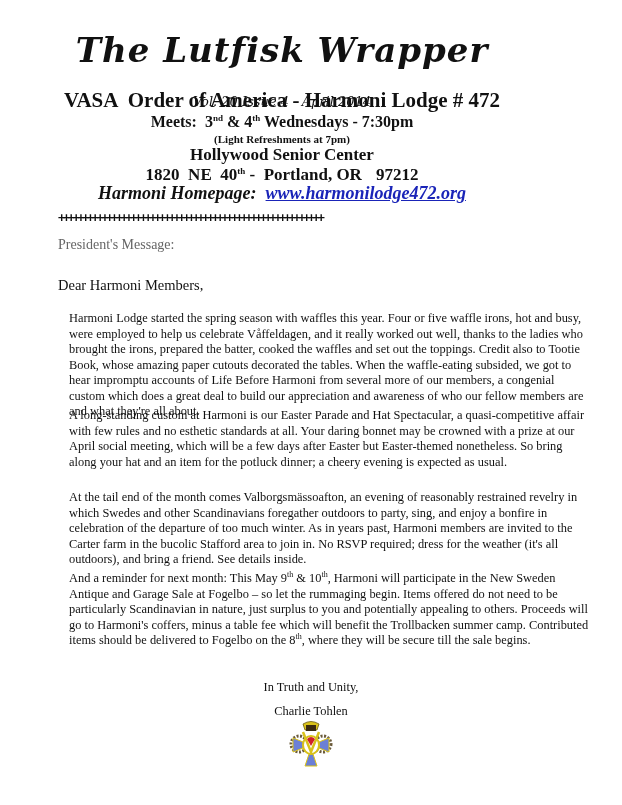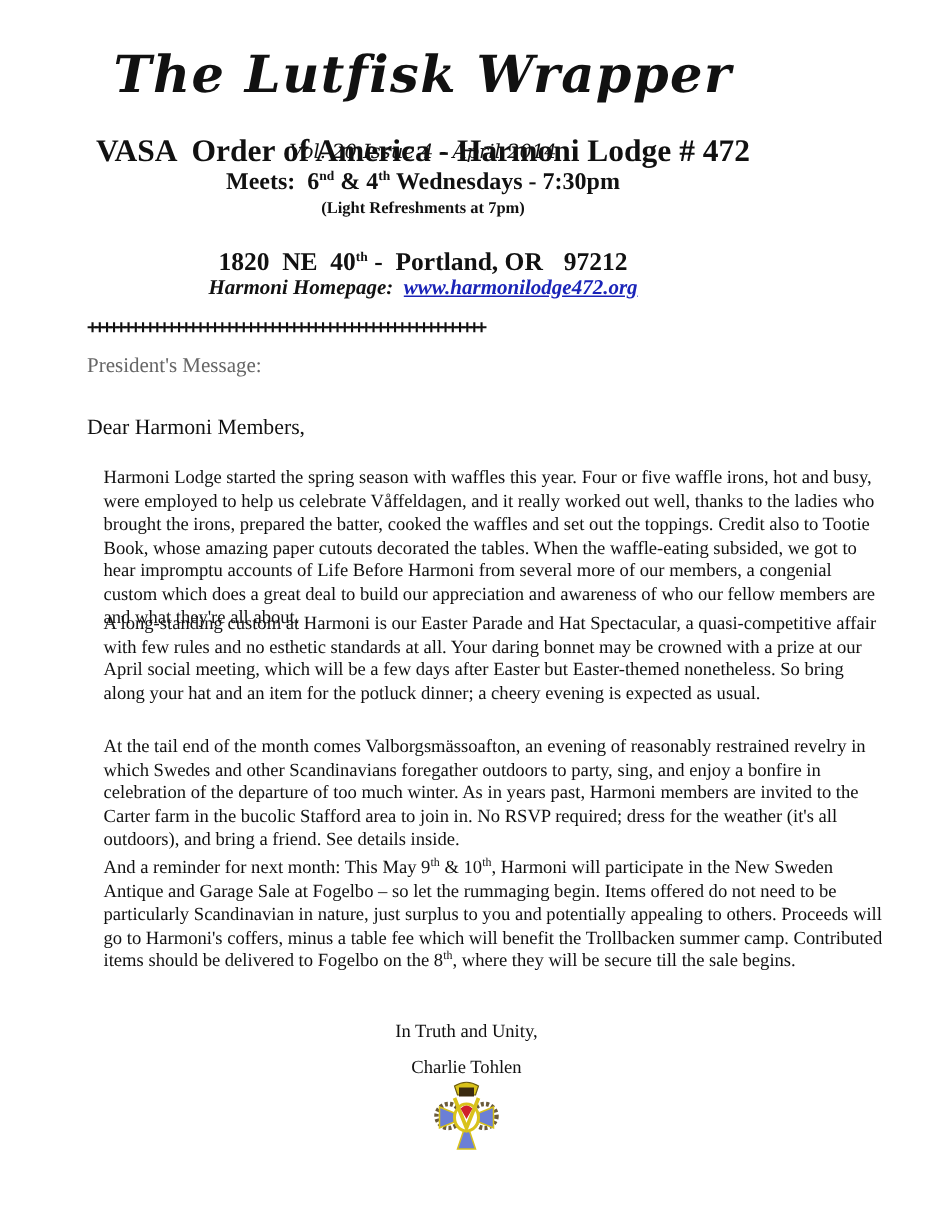--- a/index.html
+++ b/index.html
@@ -32,21 +32,21 @@
     top: 144px; font-family: "Liberation Serif", serif; font-weight: bold; font-size: 17px;
     line-height: 22px;
   }
   .addr {
     top: 164px; font-family: "Liberation Serif", serif; font-size: 17px; line-height: 22px;
     font-weight: bold;
   }
   .addr .gap { display: inline-block; width: 14px; }
   .home {
     top: 184px; font-family: "Liberation Serif", serif; font-style: italic; font-weight: bold;
-    font-size: 14px; line-height: 18px;
+    font-size: 18px; line-height: 18px;
   }
   .home a { color: #1a24b8; text-decoration: underline; }
 
   .plus-rule {
     position: absolute; top: 210px; left: 58px; width: 510px;
     font-family: "DejaVu Sans Mono", monospace; font-weight: bold; font-size: 12.3px;
     letter-spacing: -2.6px; line-height: 16px; white-space: nowrap; overflow: hidden; color: #111;
   }
 
   .pres-head {
@@ -79,23 +79,24 @@
 </style>
 </head>
 <body>
 
 <div class="page">
 
   <div class="masthead title">The Lutfisk Wrapper</div>
   <div class="masthead issue">Vol. 20 Issue 4 - April 2014</div>
   <div class="masthead org" style="white-space:pre;">VASA  Order of America - Harmoni Lodge # 472</div>
 
-  <div class="masthead meets" style="white-space:pre;"><span>Meets:  6</span><sup>nd</sup><span> &amp; 4</span><sup>th</sup><span> Wednesdays - 7:30pm</span></div>
+  <div class="masthead meets" style="white-space:pre;"><span>Meets:  3</span><sup>nd</sup><span> &amp; 4</span><sup>th</sup><span> Wednesdays - 7:30pm</span></div>
 
   <div class="masthead refresh">(Light Refreshments at 7pm)</div>
+  <div class="masthead venue">Hollywood Senior Center</div>
 
   <div class="masthead addr" style="white-space:pre;"><span>1820  NE  40</span><sup>th</sup><span> -  Portland, OR</span><span class="gap"></span><span>97212</span></div>
 
   <div class="masthead home"><span>Harmoni Homepage:</span>&nbsp; <a>www.harmonilodge472.org</a></div>
 
   <div class="plus-rule">+++++++++++++++++++++++++++++++++++++++++++++++++++++++</div>
 
   <div class="pres-head">President's Message:</div>
   <div class="greeting">Dear Harmoni Members,</div>
 

